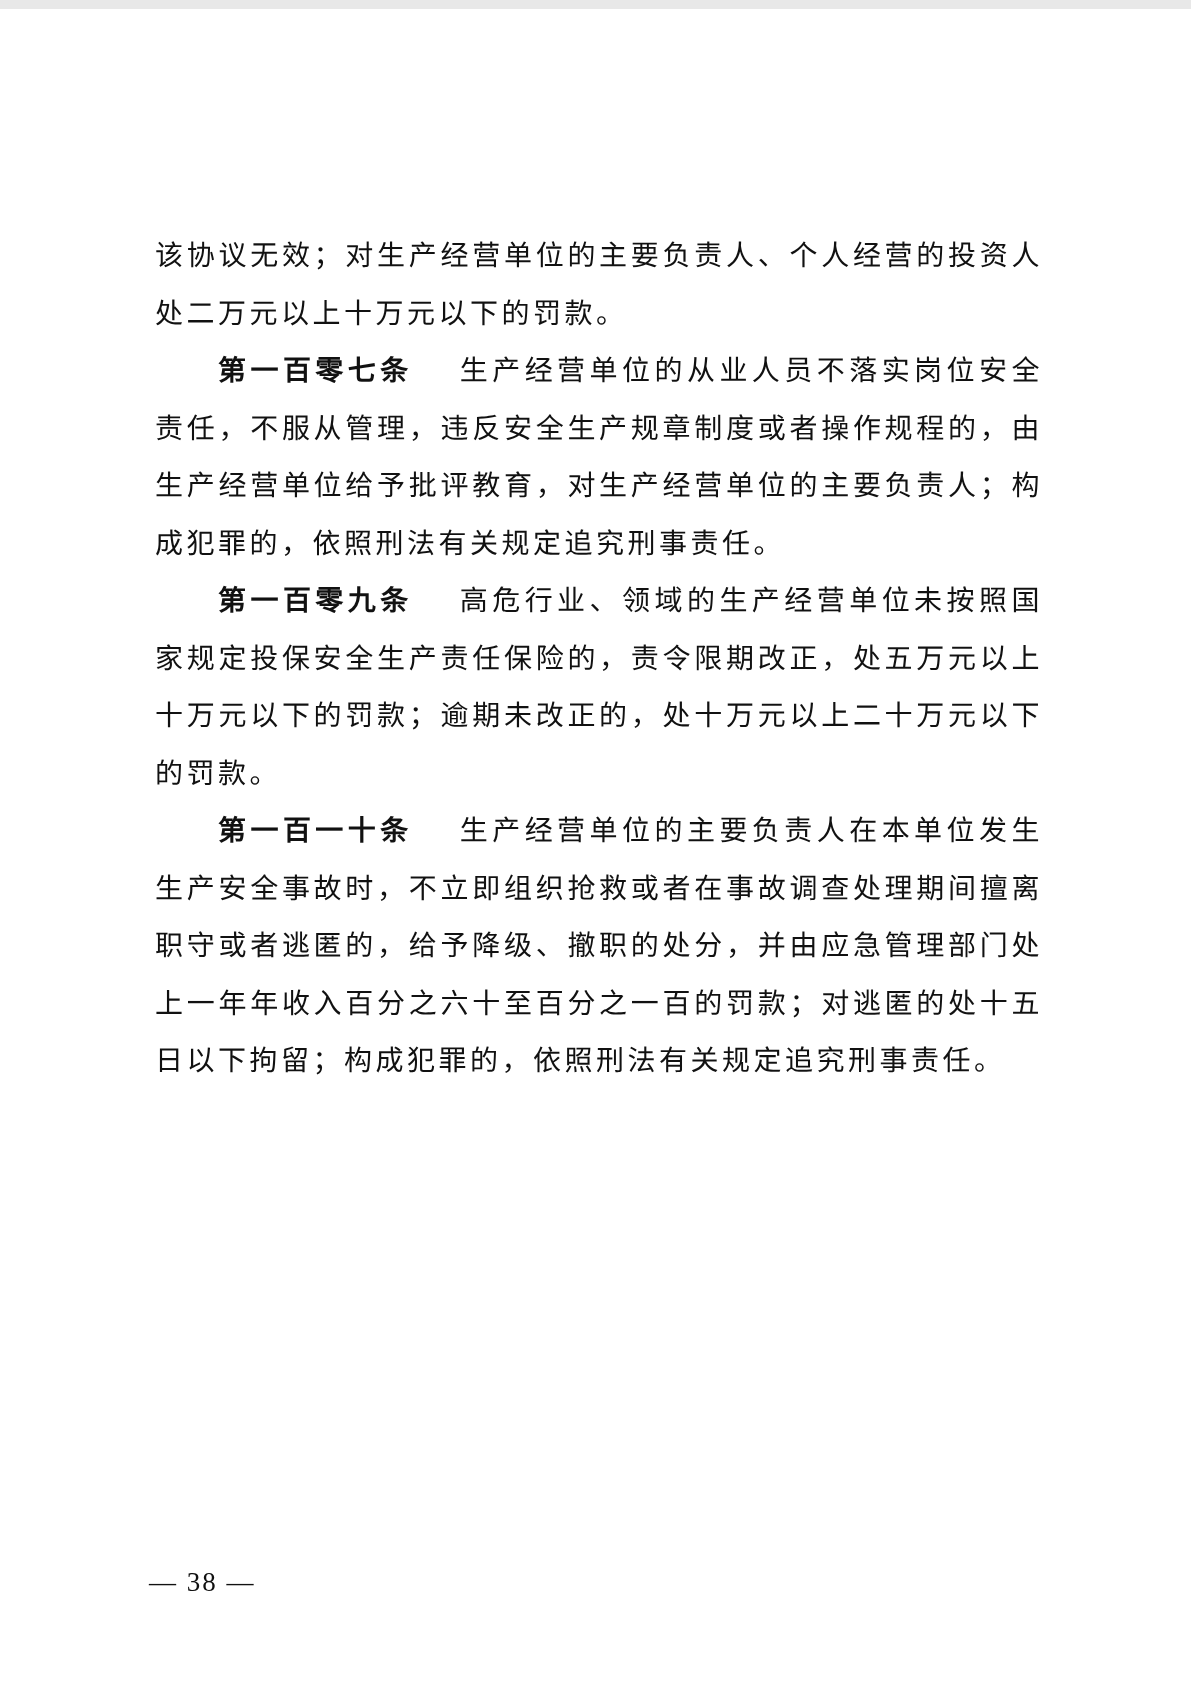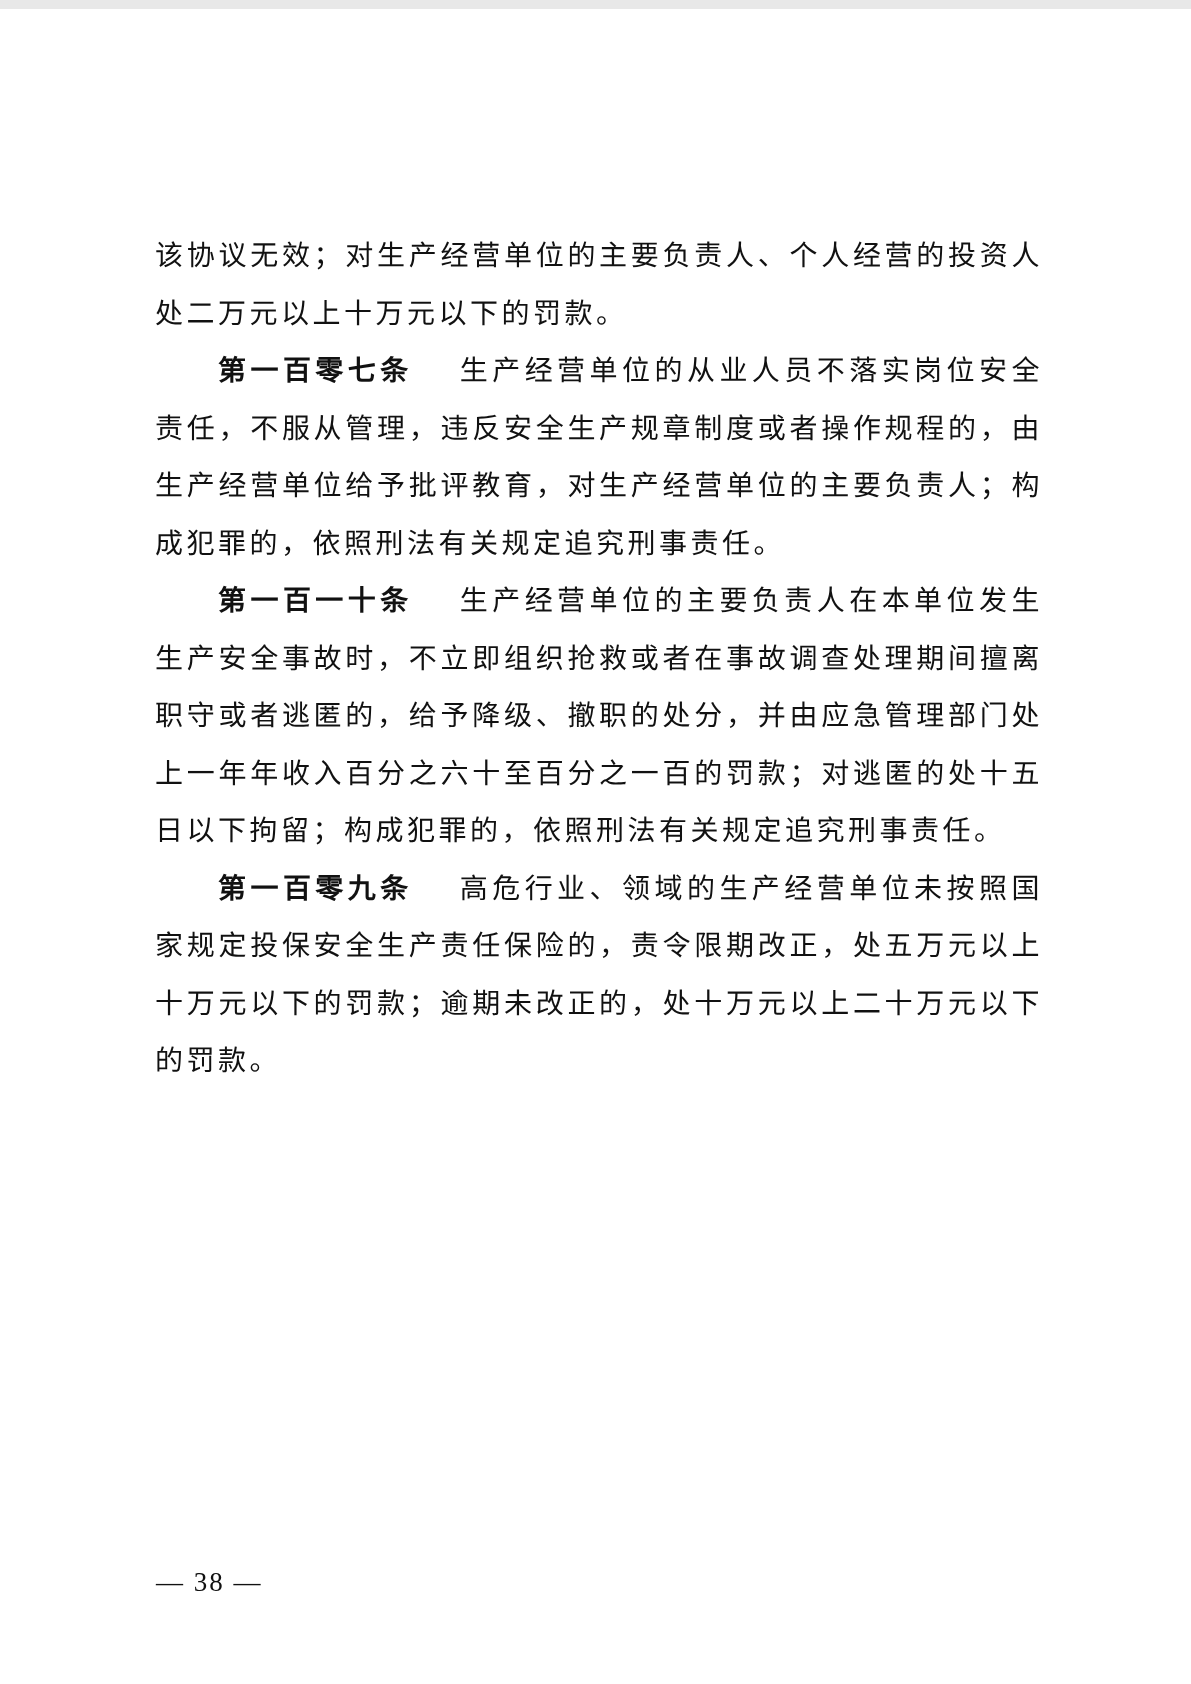--- a/index.html
+++ b/index.html
@@ -37,41 +37,41 @@
   .para.indented {
     text-indent: 63px;
   }
   .article-num {
     font-family: Liberation Sans, sans-serif;
     font-weight: bold;
     margin-right: 47px;
   }
   .footer {
     position: absolute;
-    left: 156px;
+    left: 149px;
     top: 1558px;
     font-size: 27px;
     letter-spacing: 2px;
     color: #111111;
     white-space: nowrap;
   }
 </style>
 </head>
 <body>
 
 <div class="page">
 
   <div class="content">
 
     <p class="para continuation"><span>该协议无效；对生产经营单位的主要负责人、个人经营的投资人处二万元以上十万元以下的罚款。</span></p>
 
     <p class="para indented"><span class="article-num">第一百零七条</span><span>生产经营单位的从业人员不落实岗位安全责任，不服从管理，违反安全生产规章制度或者操作规程的，由生产经营单位给予批评教育，对生产经营单位的主要负责人；构成犯罪的，依照刑法有关规定追究刑事责任。</span></p>
 
 
+    <p class="para indented"><span class="article-num">第一百零九条</span><span>高危行业、领域的生产经营单位未按照国家规定投保安全生产责任保险的，责令限期改正，处五万元以上十万元以下的罚款；逾期未改正的，处十万元以上二十万元以下的罚款。</span></p>
+
     <p class="para indented"><span class="article-num">第一百一十条</span><span>生产经营单位的主要负责人在本单位发生生产安全事故时，不立即组织抢救或者在事故调查处理期间擅离职守或者逃匿的，给予降级、撤职的处分，并由应急管理部门处上一年年收入百分之六十至百分之一百的罚款；对逃匿的处十五日以下拘留；构成犯罪的，依照刑法有关规定追究刑事责任。</span></p>
-
-    <p class="para indented"><span class="article-num">第一百零九条</span><span>高危行业、领域的生产经营单位未按照国家规定投保安全生产责任保险的，责令限期改正，处五万元以上十万元以下的罚款；逾期未改正的，处十万元以上二十万元以下的罚款。</span></p>
 
   </div>
 
   <div class="footer"><span>— 38 —</span></div>
 
 </div>
 
 </body></html>

